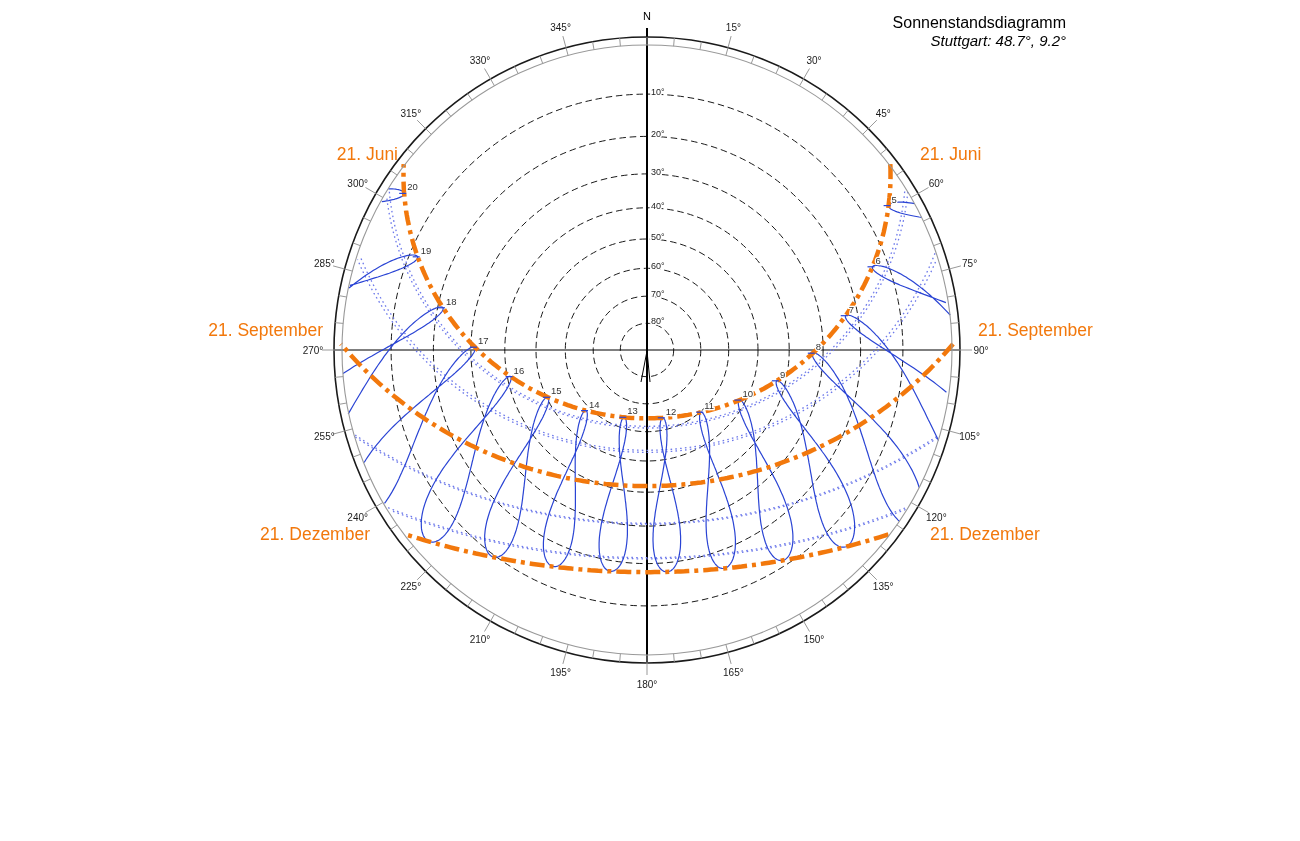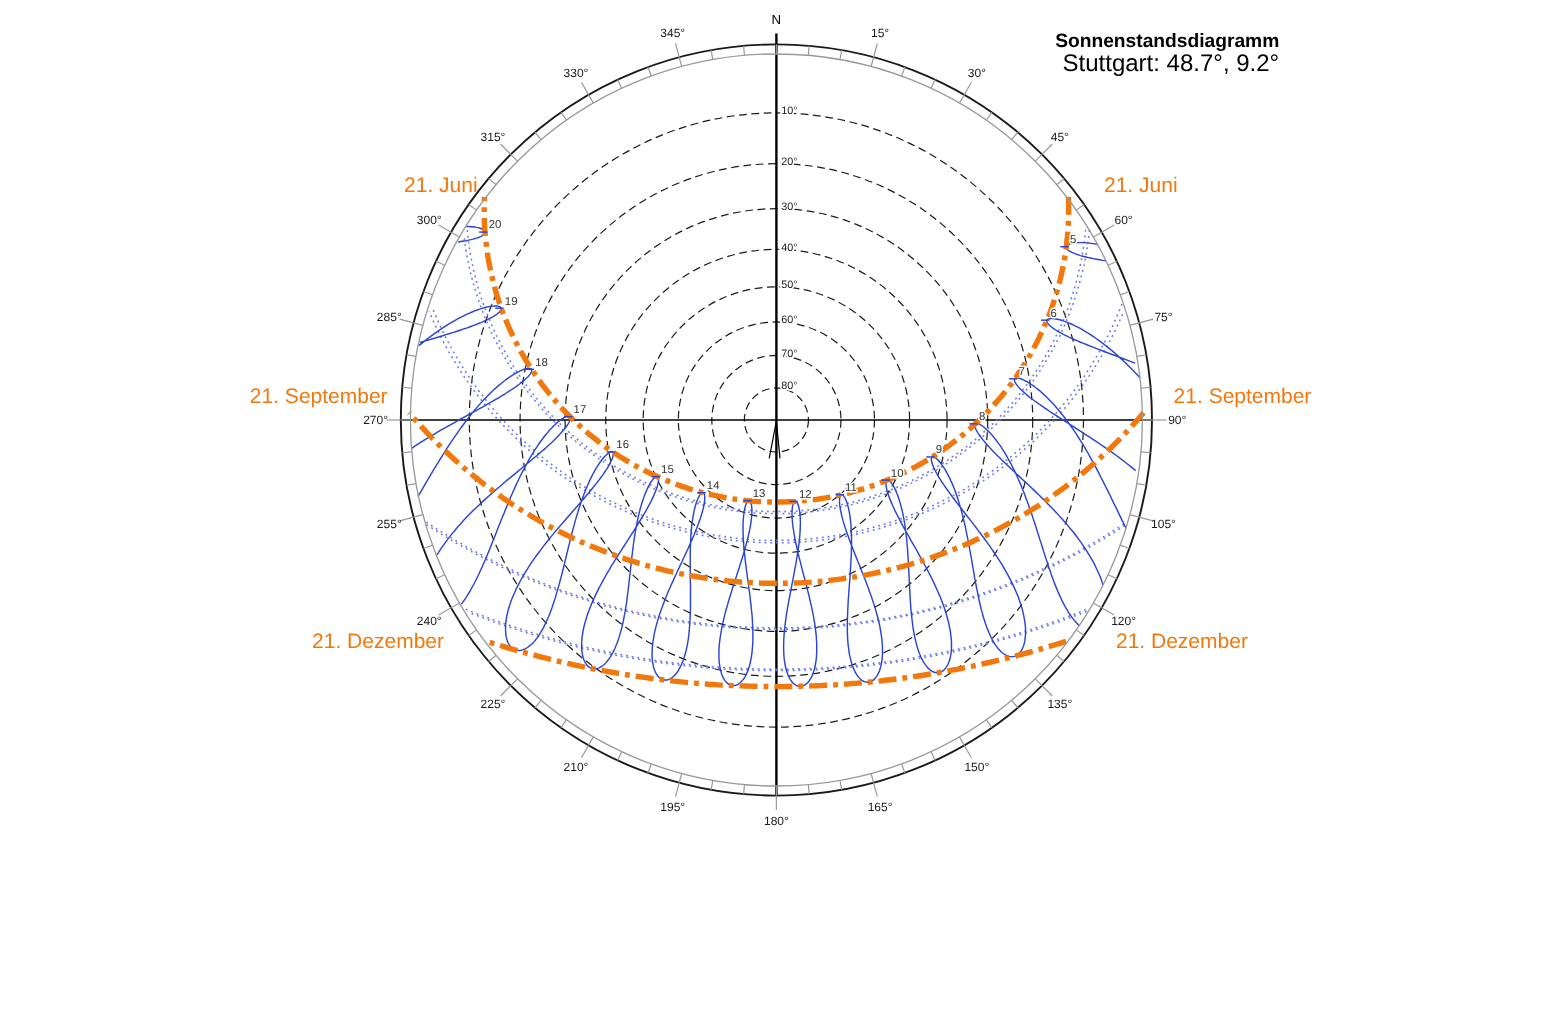--- a/index.html
+++ b/index.html
@@ -1,21 +1,21 @@
 <!DOCTYPE html>
 <html><head>
 <meta charset="utf-8">
 <style>
   html,body{margin:0;padding:0;background:#fff;}
   body{width:1300px;height:841px;position:relative;overflow:hidden;
        font-family:"Liberation Sans",sans-serif;}
   #stage{position:absolute;left:0;top:0;width:1300px;height:841px;}
   .titleblock{position:absolute;right:234px;top:13px;text-align:right;color:#000;}
-  .titleblock .t1{font-size:16px;font-weight:bold;line-height:19px;margin-top:12px;}
-  .titleblock .t2{font-size:20px;line-height:18px;}
+  .titleblock .t1{font-size:16px;font-weight:normal;line-height:19px;}
+  .titleblock .t2{font-size:15px;line-height:18px;font-style:italic;}
   svg{position:absolute;left:0;top:0;}
   text{font-family:"Liberation Sans",sans-serif;}
   .azlabel{font-size:10px;fill:#1a1a1a;}
   .ellabel{font-size:9px;fill:#1a1a1a;paint-order:stroke;stroke:#fff;stroke-width:3px;}
   .hrlabel{font-size:9.5px;fill:#333;paint-order:stroke;stroke:#fff;stroke-width:2.5px;}
   .datelabel{font-size:17.5px;}
   .nlabel{font-size:11px;fill:#000;}
 </style>
 </head>
 <body>

